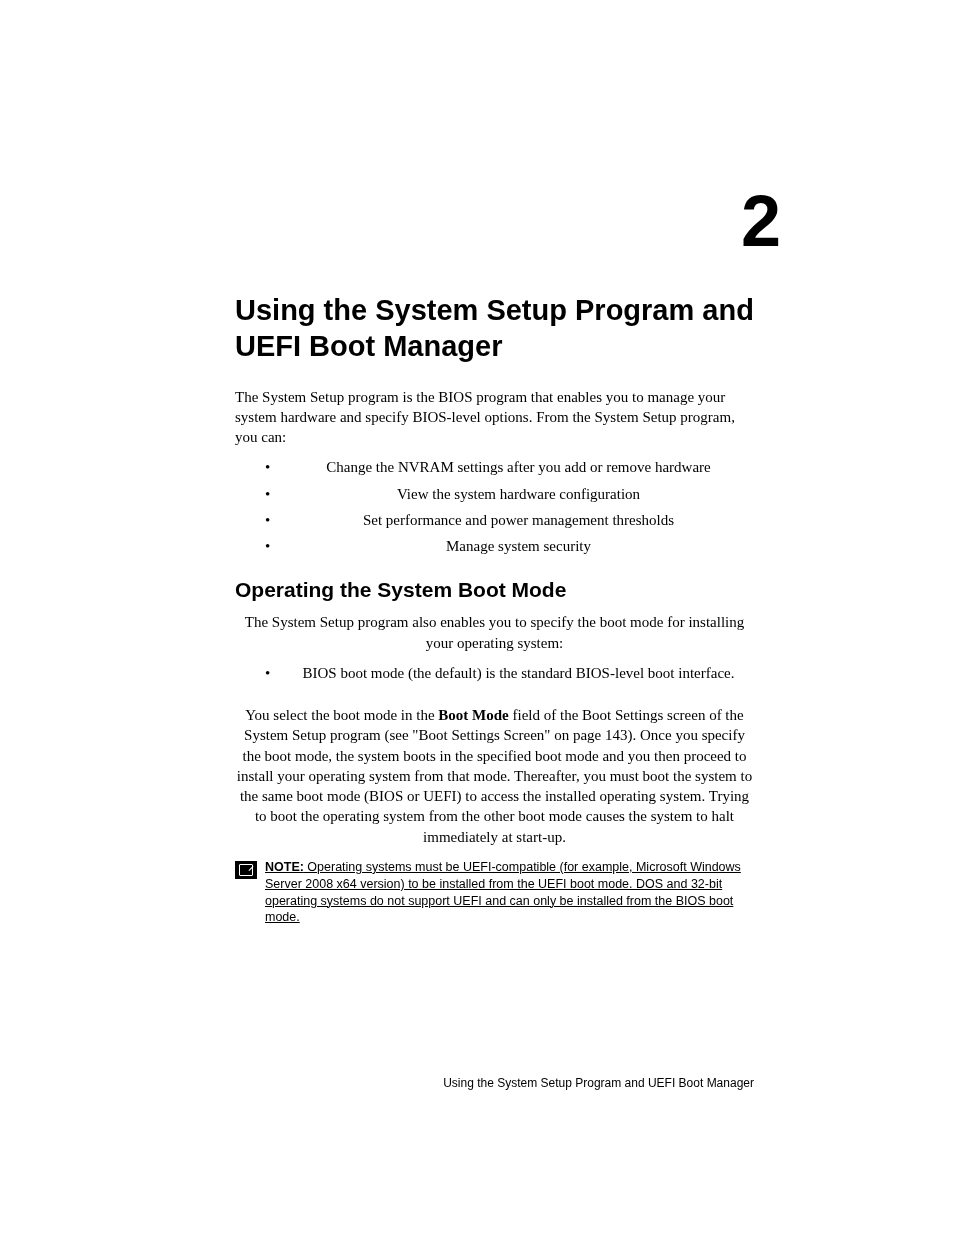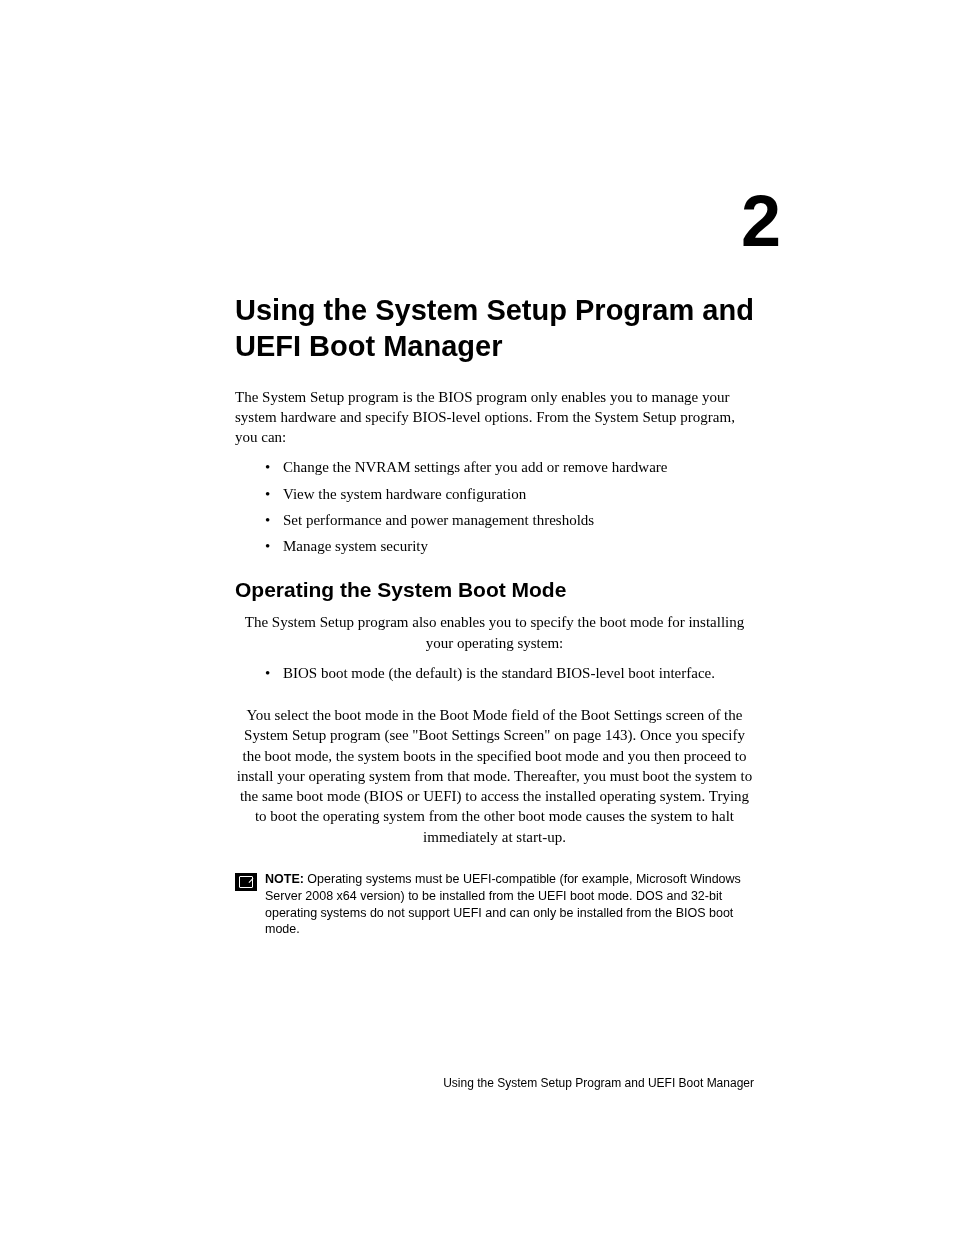--- a/index.html
+++ b/index.html
@@ -37,20 +37,21 @@
     .intro-para {
       font-size: 15px;
       line-height: 1.35;
       margin-bottom: 10px;
       text-align: left;
     }
     .bullet-list {
       list-style: none;
       margin-left: 30px;
       margin-bottom: 22px;
+      text-align: center;
     }
     .bullet-list li {
       font-size: 15px;
       line-height: 1.35;
       margin-bottom: 6px;
       position: relative;
       padding-left: 18px;
     }
     .bullet-list li::before {
       content: "•";
@@ -65,27 +66,28 @@
       margin-bottom: 10px;
       margin-top: 8px;
     }
     .body-para {
       font-size: 15px;
       line-height: 1.35;
       margin-bottom: 10px;
       text-align: center;
     }
     .body-para .bold {
-      font-weight: normal;
+      font-weight: bold;
     }
     .note-block {
       display: flex;
       align-items: flex-start;
-      margin-top: 24px;
+      margin-top: 12px;
       margin-bottom: 20px;
+      text-decoration: underline;
     }
     .note-icon {
       width: 22px;
       height: 18px;
       background: #000000;
       margin-right: 8px;
       margin-top: 2px;
       flex-shrink: 0;
       position: relative;
     }
@@ -125,21 +127,21 @@
       font-size: 12px;
       text-align: right;
     }
   </style>
 </head>
 <body>
 
 <div class="page">
   <div class="chapter-number">2</div>
   <h1 class="chapter-title">Using the System Setup Program and UEFI Boot Manager</h1>
-  <p class="intro-para">The System Setup program is the BIOS program only enables you to manage your system hardware and specify BIOS-level options. From the System Setup program, you can:</p>
+  <p class="intro-para">The System Setup program is the BIOS program that enables you to manage your system hardware and specify BIOS-level options. From the System Setup program, you can:</p>
   <ul class="bullet-list">
     <li>Change the NVRAM settings after you add or remove hardware</li>
     <li>View the system hardware configuration</li>
     <li>Set performance and power management thresholds</li>
     <li>Manage system security</li>
   </ul>
   <h2 class="section-heading">Operating the System Boot Mode</h2>
   <p class="body-para">The System Setup program also enables you to specify the boot mode for installing your operating system:</p>
   <ul class="bullet-list">
     <li>BIOS boot mode (the default) is the standard BIOS-level boot interface.</li>

